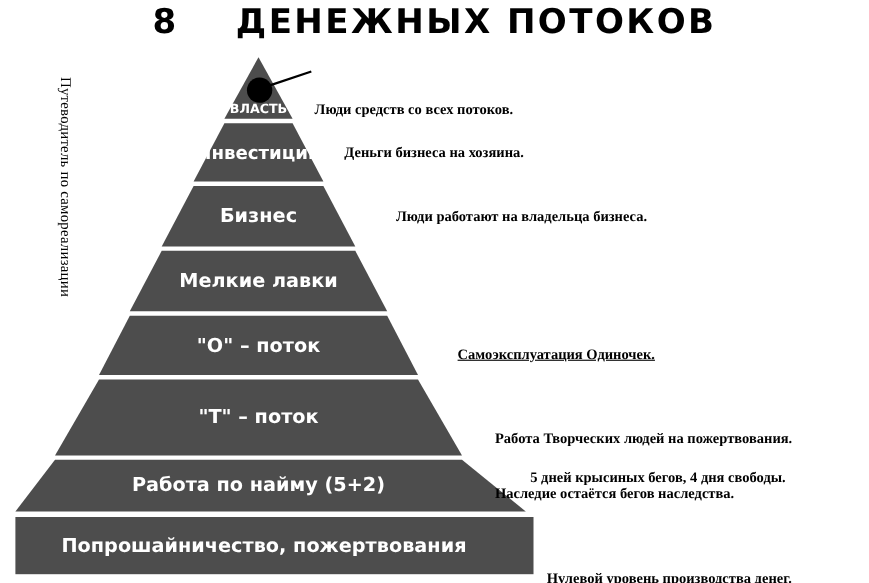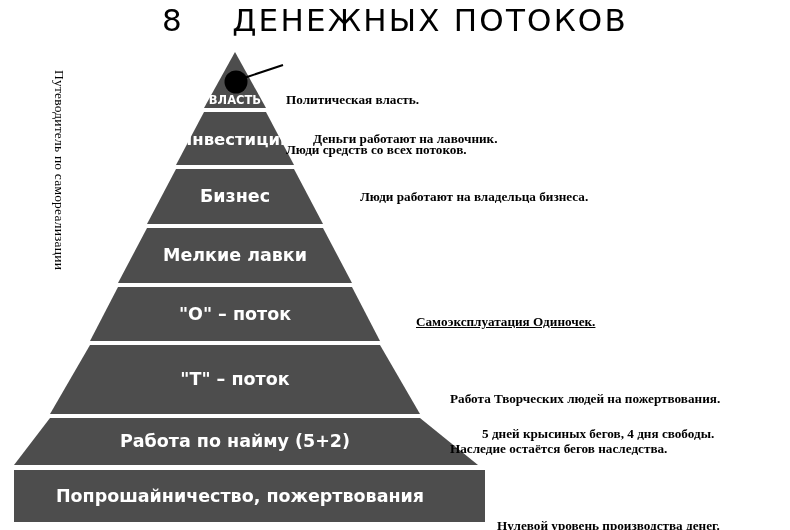--- a/index.html
+++ b/index.html
@@ -19,21 +19,21 @@
   }
 
   
   #title {
     position: absolute;
     left: 0;
     top: 2px;
     width: 790px;
     text-align: center;
     font-family: "DejaVu Sans", sans-serif;
-    font-weight: 400;
+    font-weight: 700;
     font-size: 31px;
     letter-spacing: 2.2px;
     color: #000000;
     white-space: pre;
   }
 
   
   #side-caption {
     position: absolute;
     left: 47px;
@@ -111,25 +111,24 @@
 
     <polygon class="tier-shape" points="50,418 420,418 478,465 14,465"></polygon>
     <text class="tier-label" x="235" y="442" font-size="17.5">Работа по найму (5+2)</text>
 
     <rect class="tier-shape" x="14" y="470" width="471" height="52"></rect>
     <text class="tier-label" x="240" y="497" font-size="17.5">Попрошайничество, пожертвования</text>
 
   </svg>
 
   <div class="annotation" style="left:286px; top:58px;">
-    <div>Политическая власть.</div>
     <div>Люди средств со всех потоков.</div>
   </div>
 
-  <div class="annotation" style="left:313px; top:131px;">Деньги работают на лавочник.</div>
+  <div class="annotation" style="left:313px; top:131px;">Деньги бизнеса на хозяина.</div>
 
   <div class="annotation" style="left:344px; top:189px;margin-left:16px;">Люди работают на владельца бизнеса.</div>
 
 
   <div class="annotation" style="left:416px; top:314px;text-decoration:underline;">Самоэксплуатация Одиночек.</div>
 
   <div class="annotation" style="left:450px; top:357px;">
     <div>Работа Творческих людей на пожертвования.</div>
     <div>Наследие остаётся бегов наследства.</div>
   </div>

